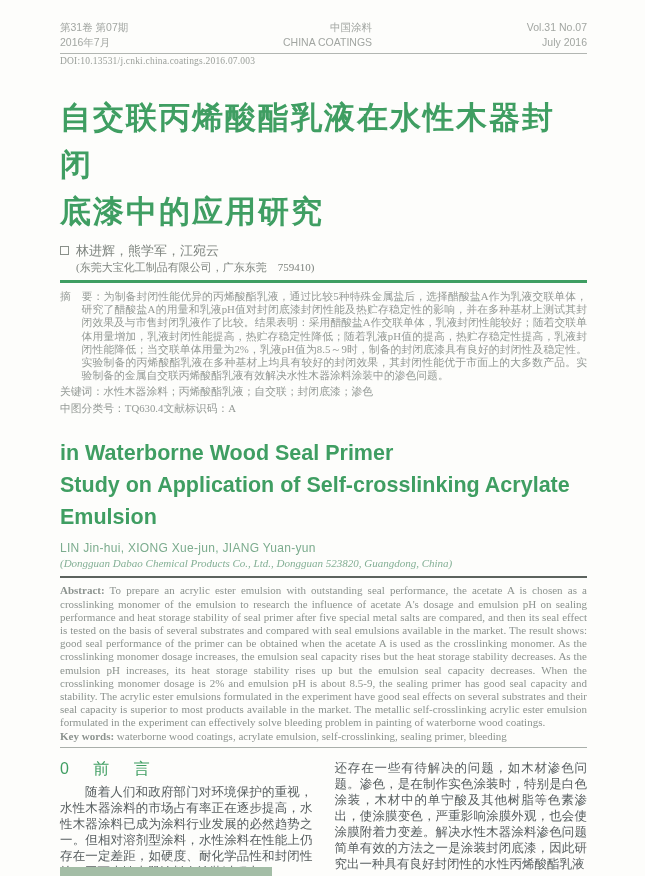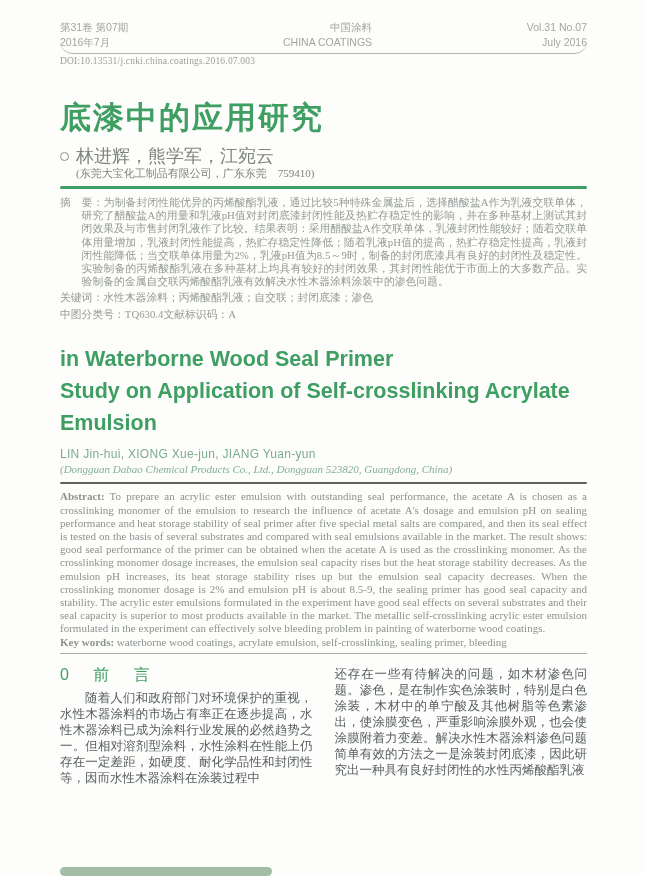--- a/index.html
+++ b/index.html
@@ -1,36 +1,36 @@
 <!DOCTYPE html>
 <html><head>
 <meta charset="utf-8">
 <style>
-  * { margin:0; padding:0; box-sizing:border-box;border-radius:13px; }
+  * { margin:0; padding:0; box-sizing:border-box; }
   html,body { width:645px; height:876px; }
   body { background:#fdfdfb; font-family:"Liberation Serif", serif; }
   .page { position:relative; width:645px; height:876px; overflow:hidden;
           padding:20px 58px 0 60px; background:#fdfdfb; }
 
   
   .hdr-row { display:flex; justify-content:space-between; align-items:flex-end;
              color:#a2a6a2; font-size:10.5px; line-height:15px;
              font-family:"Liberation Sans", sans-serif;
              border-bottom:1px solid #b2b6b2; padding-bottom:3px; }
   .hdr-col { white-space:nowrap; }
   .hdr-center { text-align:right; }
   .hdr-right { text-align:right; }
   .doi-line { margin-top:2px; font-size:9.5px; color:#9ba09b; letter-spacing:0.2px; }
 
   
   .title-zh { margin-top:28px; color:#3f9e62; font-weight:bold;
               font-size:31px; line-height:47px; letter-spacing:2px;
               font-family:"Liberation Sans", sans-serif; }
   .authors-zh { margin-top:8px; display:flex; align-items:center; gap:7px;
-                color:#7e847f; font-size:18px; line-height:15px; }
+                color:#7e847f; font-size:13px; line-height:15px; }
   .author-marker { width:9px; height:9px; border:1.2px solid #8a908a; flex:0 0 auto; }
   .affil-zh { margin-top:2px; padding-left:16px; color:#7e847f; font-size:11px; line-height:14px; }
   .green-rule { margin-top:6px; height:3px; background:#3f9e62; }
 
   
   .abstract-zh { margin-top:7px; color:#949a96; font-size:10.8px; line-height:13.2px;
                  text-align:justify; padding-left:2em; text-indent:-2em; }
   .keywords-zh { margin-top:3px; color:#949a96; font-size:10.8px; line-height:13px; }
   .meta-row { margin-top:4px; display:flex; justify-content:flex-start;
               color:#949a96; font-size:10.8px; line-height:13px; }
@@ -76,20 +76,21 @@
       <div>CHINA COATINGS</div>
     </div>
     <div class="hdr-col hdr-right">
       <div>Vol.31 No.07</div>
       <div>July 2016</div>
     </div>
   </div>
   <div class="doi-line">DOI:10.13531/j.cnki.china.coatings.2016.07.003</div>
 
   <h1 class="title-zh">
+    <div>自交联丙烯酸酯乳液在水性木器封闭</div>
     <div>底漆中的应用研究</div>
   </h1>
 
   <div class="authors-zh">
     <span class="author-marker"></span>
     <span>林进辉，熊学军，江宛云</span>
   </div>
   <div class="affil-zh">(东莞大宝化工制品有限公司，广东东莞　759410)</div>
 
   <div class="green-rule"></div>

